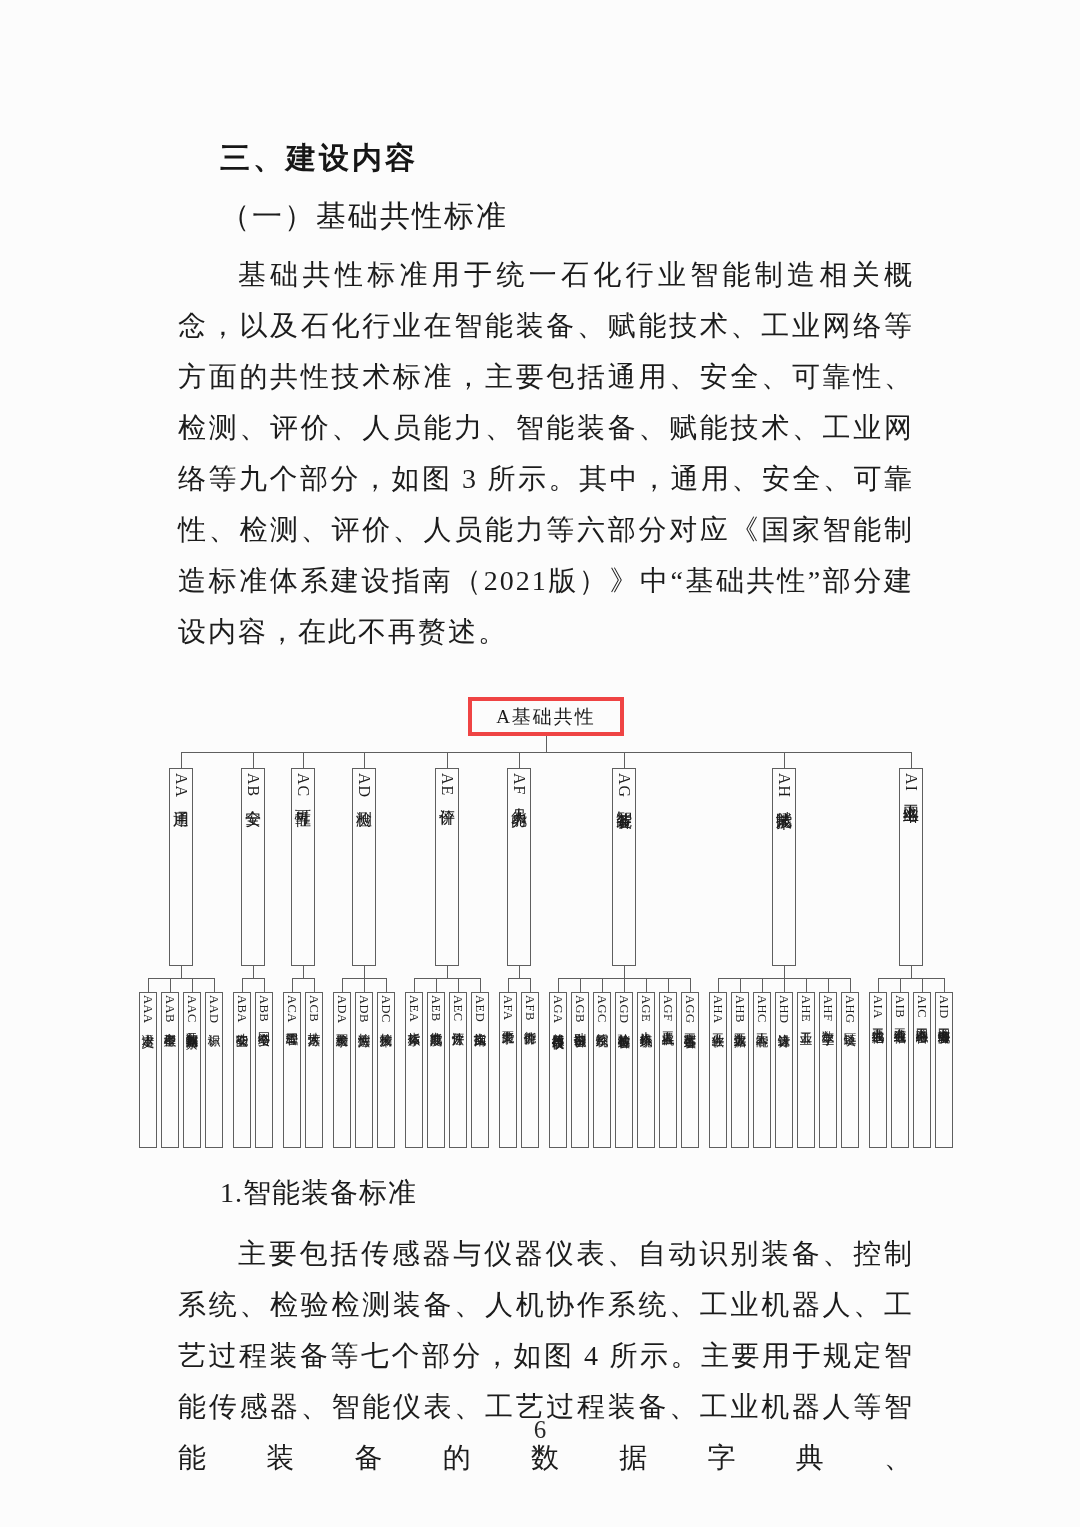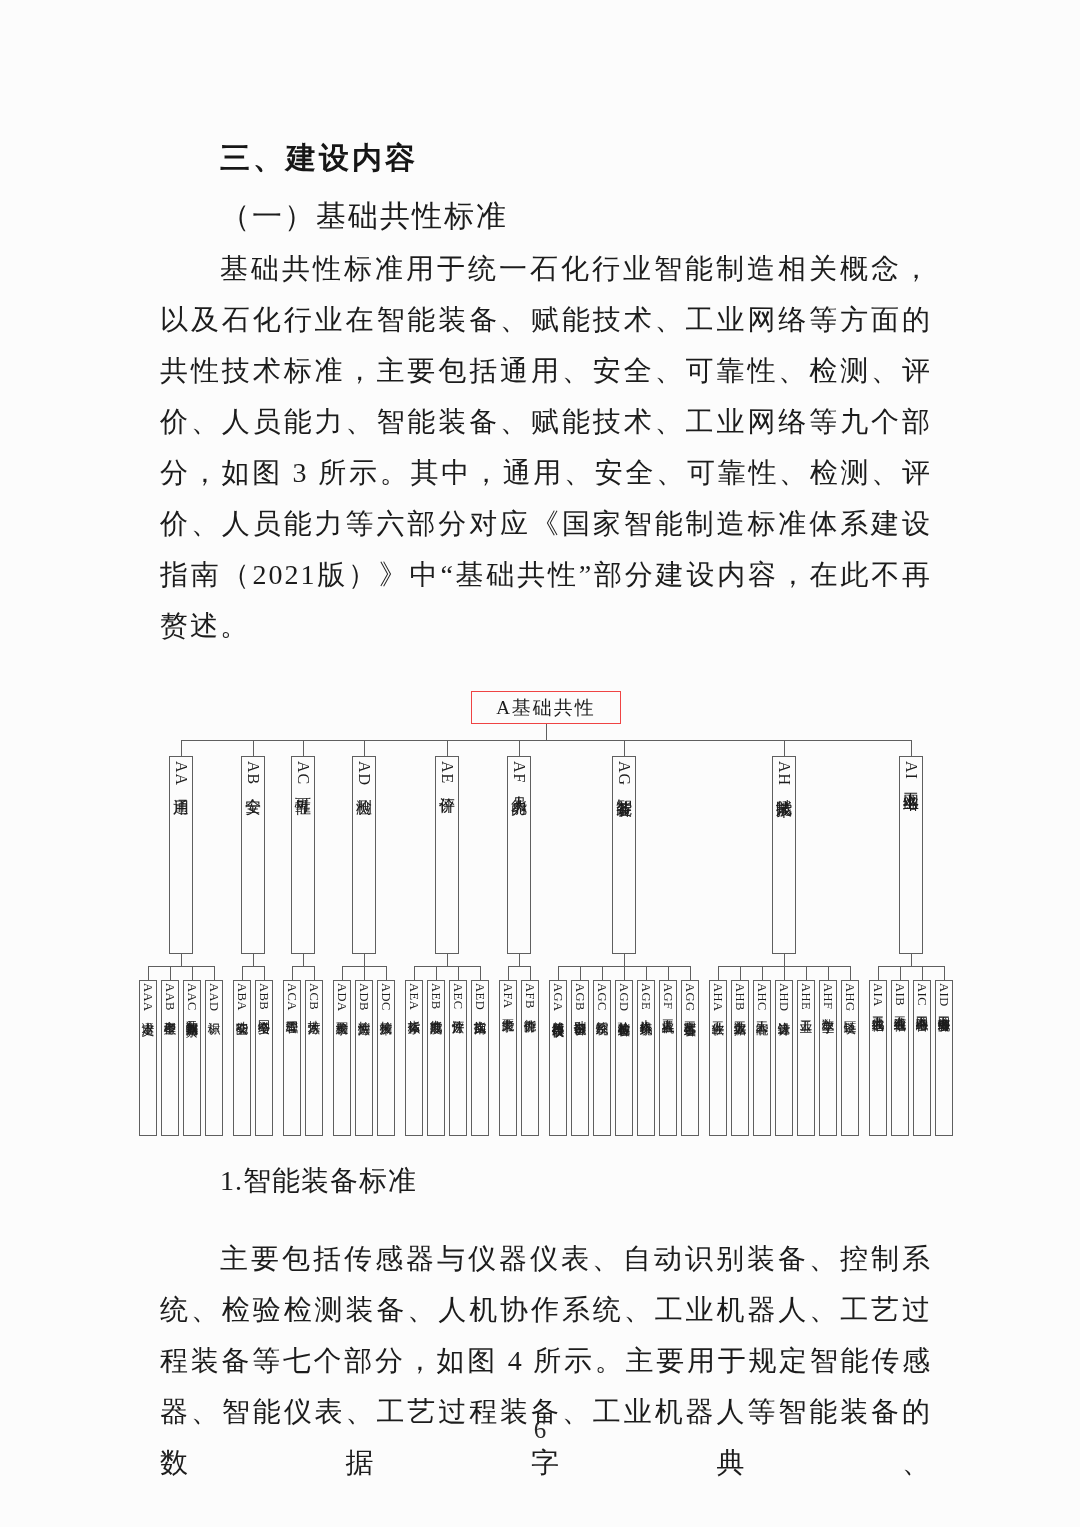--- a/index.html
+++ b/index.html
@@ -15,29 +15,29 @@
     font-weight:700; font-size:30px; line-height:32px; letter-spacing:3px;
     margin:0 0 26px; padding-left:60px; color:#161616;
   }
   .sub-heading {
     font-weight:400; font-size:30px; line-height:31px; letter-spacing:2px;
     margin:0 0 12px; padding-left:60px;
   }
   .body-par {
     font-size:28px; line-height:51px; letter-spacing:2px;
     text-align:justify; text-justify:inter-character;
-    text-indent:60px; margin:0;
+    text-indent:60px; margin:18px;
   }
   .body-par.flush-last { text-align-last:justify; }
 
   
   .figure-block { margin-top:40px; }
   .tree { display:flex; flex-direction:column; align-items:center; }
   .root-box {
-    border:1px solid #ef4444; font-size:19px; line-height:21px;
+    border:4px solid #ef4444; font-size:19px; line-height:21px;
     padding:5px 24px; letter-spacing:2px; background:transparent;
   }
   .root-stub { width:0; height:16px; border-left:1px solid #5f5f5f; }
   .groups-row { display:flex; align-items:flex-start; }
   .tgroup { position:relative; display:flex; flex-direction:column; align-items:center; padding:16px 3px 0; }
   .tgroup::before { content:""; position:absolute; top:0; left:0; right:0; border-top:1px solid #5f5f5f; }
   .tgroup:first-child::before { left:50%; }
   .tgroup:last-child::before { right:50%; }
   .tgroup::after { content:""; position:absolute; top:0; left:50%; width:0; height:16px; border-left:1px solid #5f5f5f; }
   .pbox {
@@ -54,21 +54,21 @@
   .cwrap::after { content:""; position:absolute; top:0; left:50%; width:0; height:14px; border-left:1px solid #5f5f5f; }
   .cbox {
     writing-mode:vertical-rl; text-orientation:mixed;
     border:1px solid #5f5f5f; width:16px; height:152px;
     font-size:12.5px; line-height:16px; letter-spacing:0.5px; padding-top:2px;
   }
   .fig-caption { text-align:center; font-size:23px; letter-spacing:2px; margin-top:24px; }
 
   .item-heading {
     font-weight:400; font-size:28px; line-height:30px; letter-spacing:1px;
-    margin:30px 0 37px; padding-left:60px;
+    margin:30px 0 20px; padding-left:60px;
   }
   .page-number {
     position:absolute; left:0; right:0; top:1416px;
     text-align:center; font-size:25px; color:#2a2a2a;
   }
 </style>
 </head>
 <body>
 
 <div class="page">

